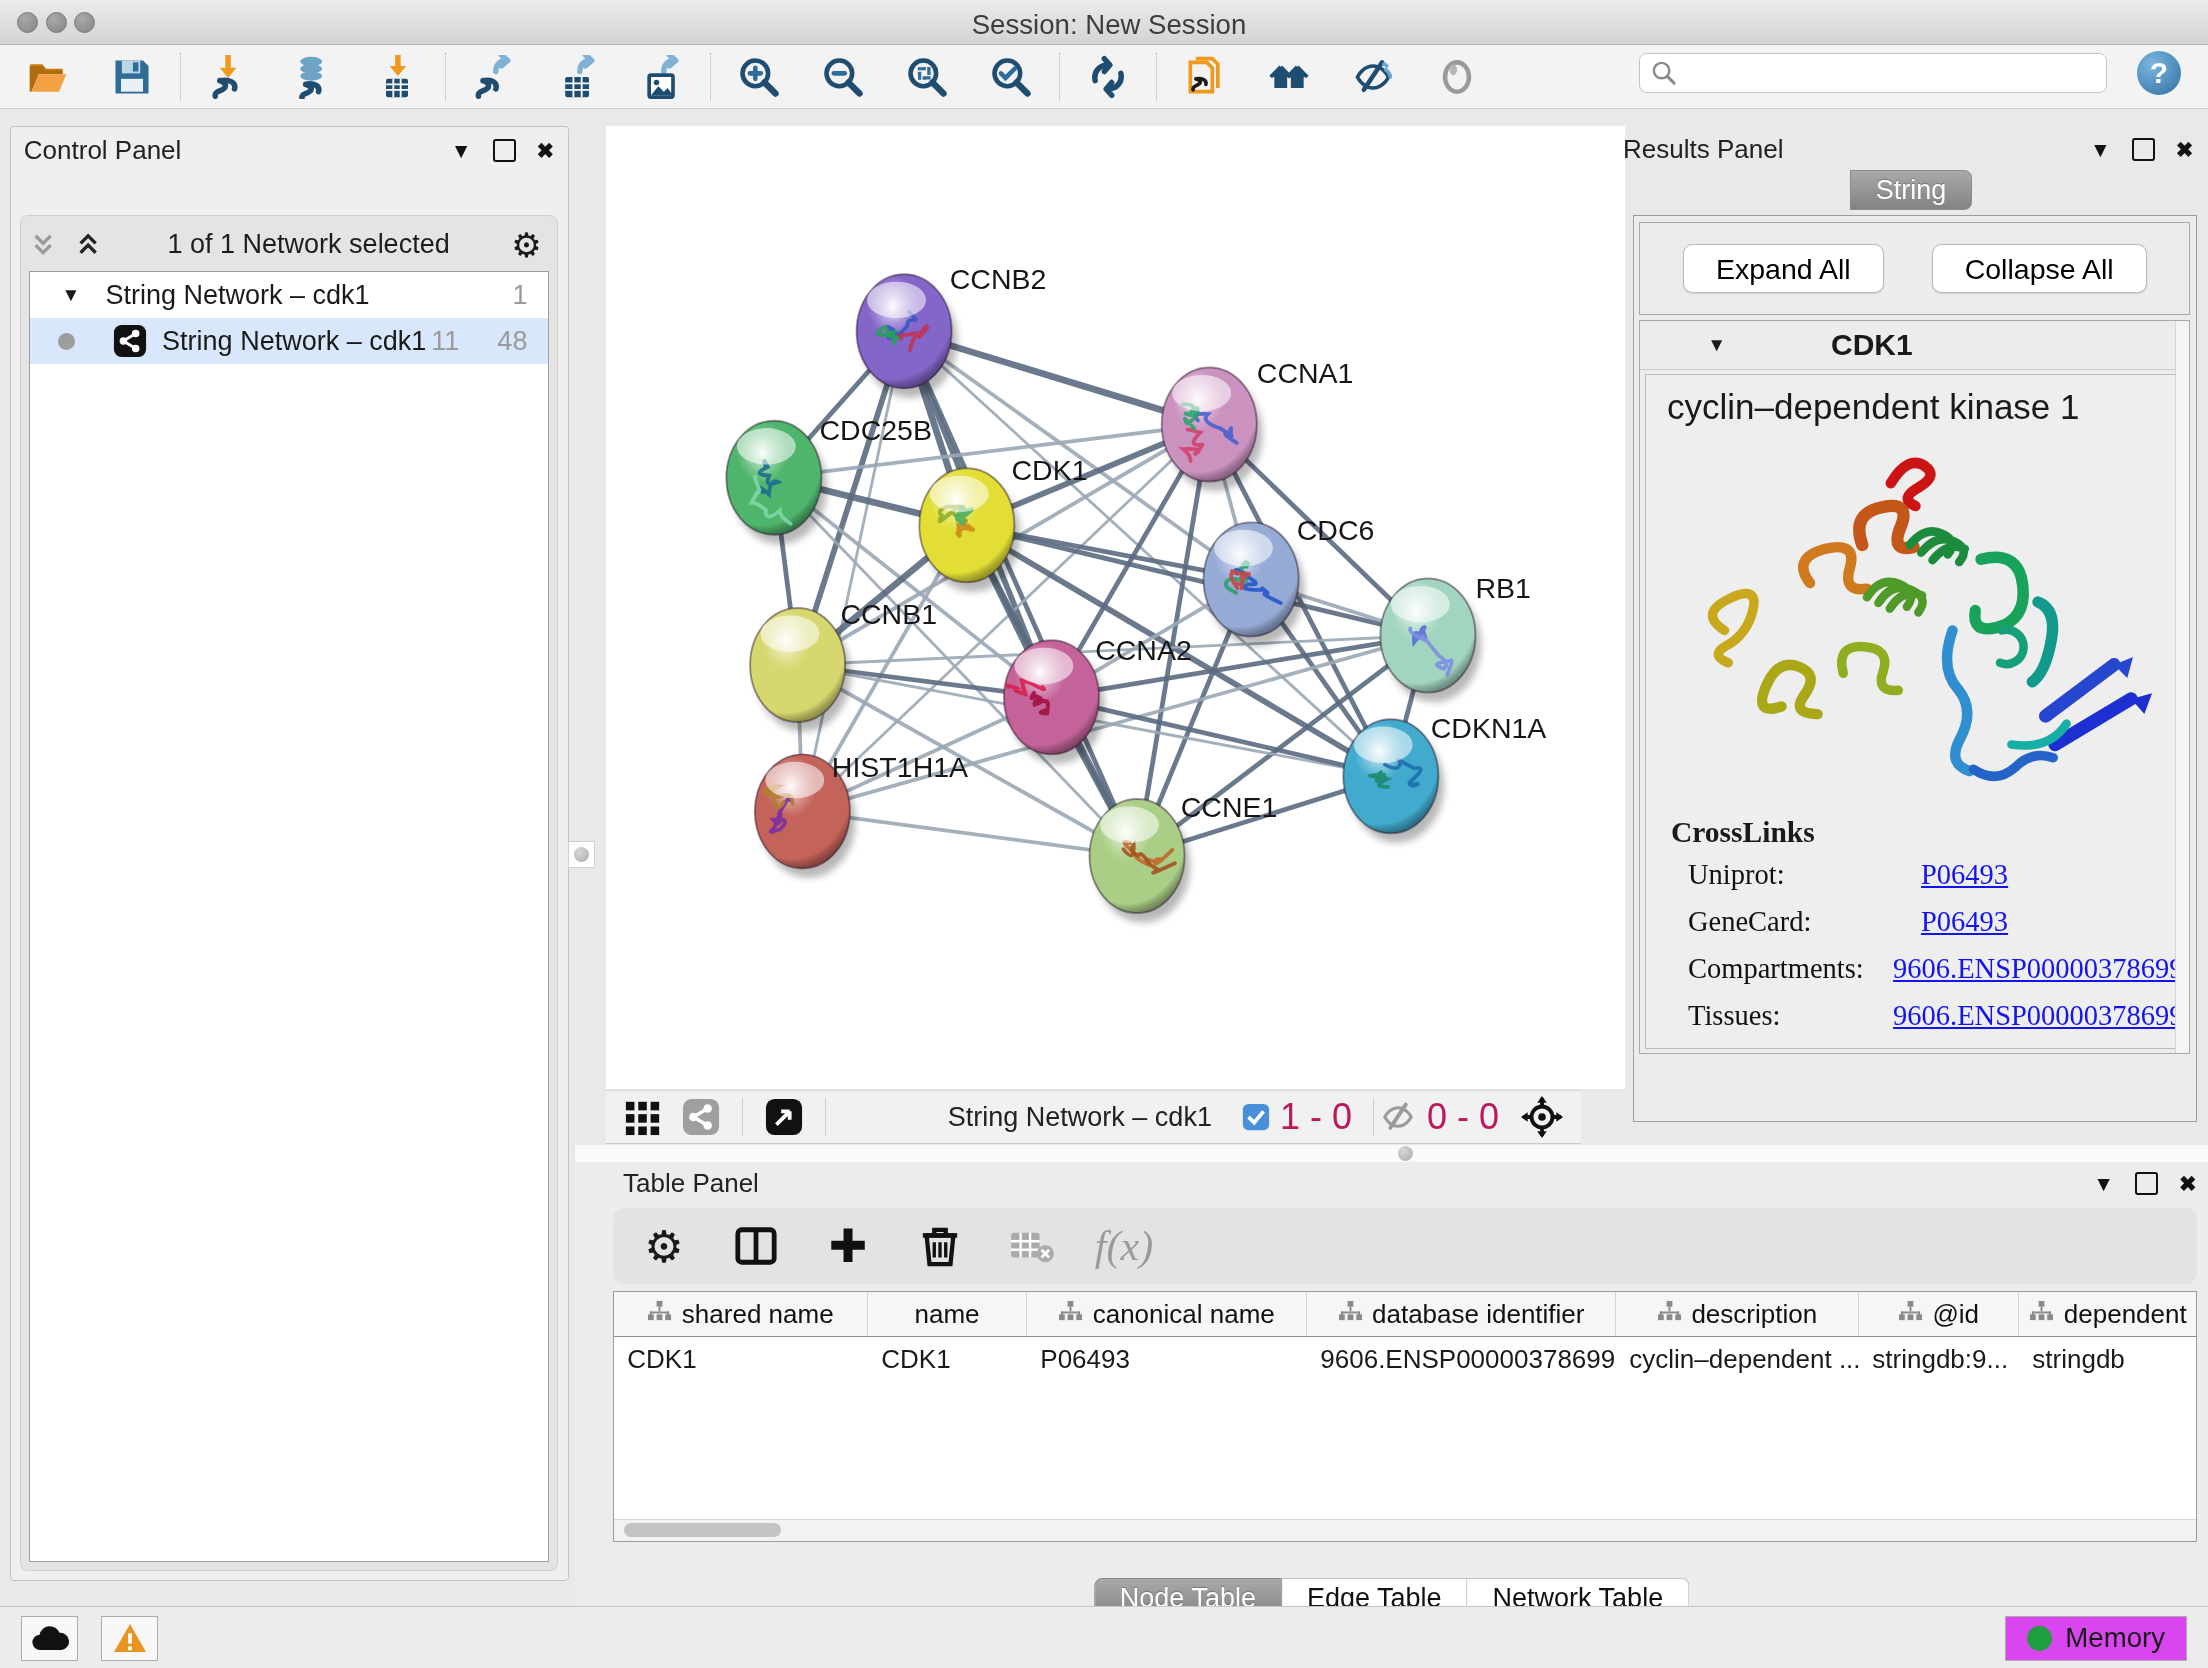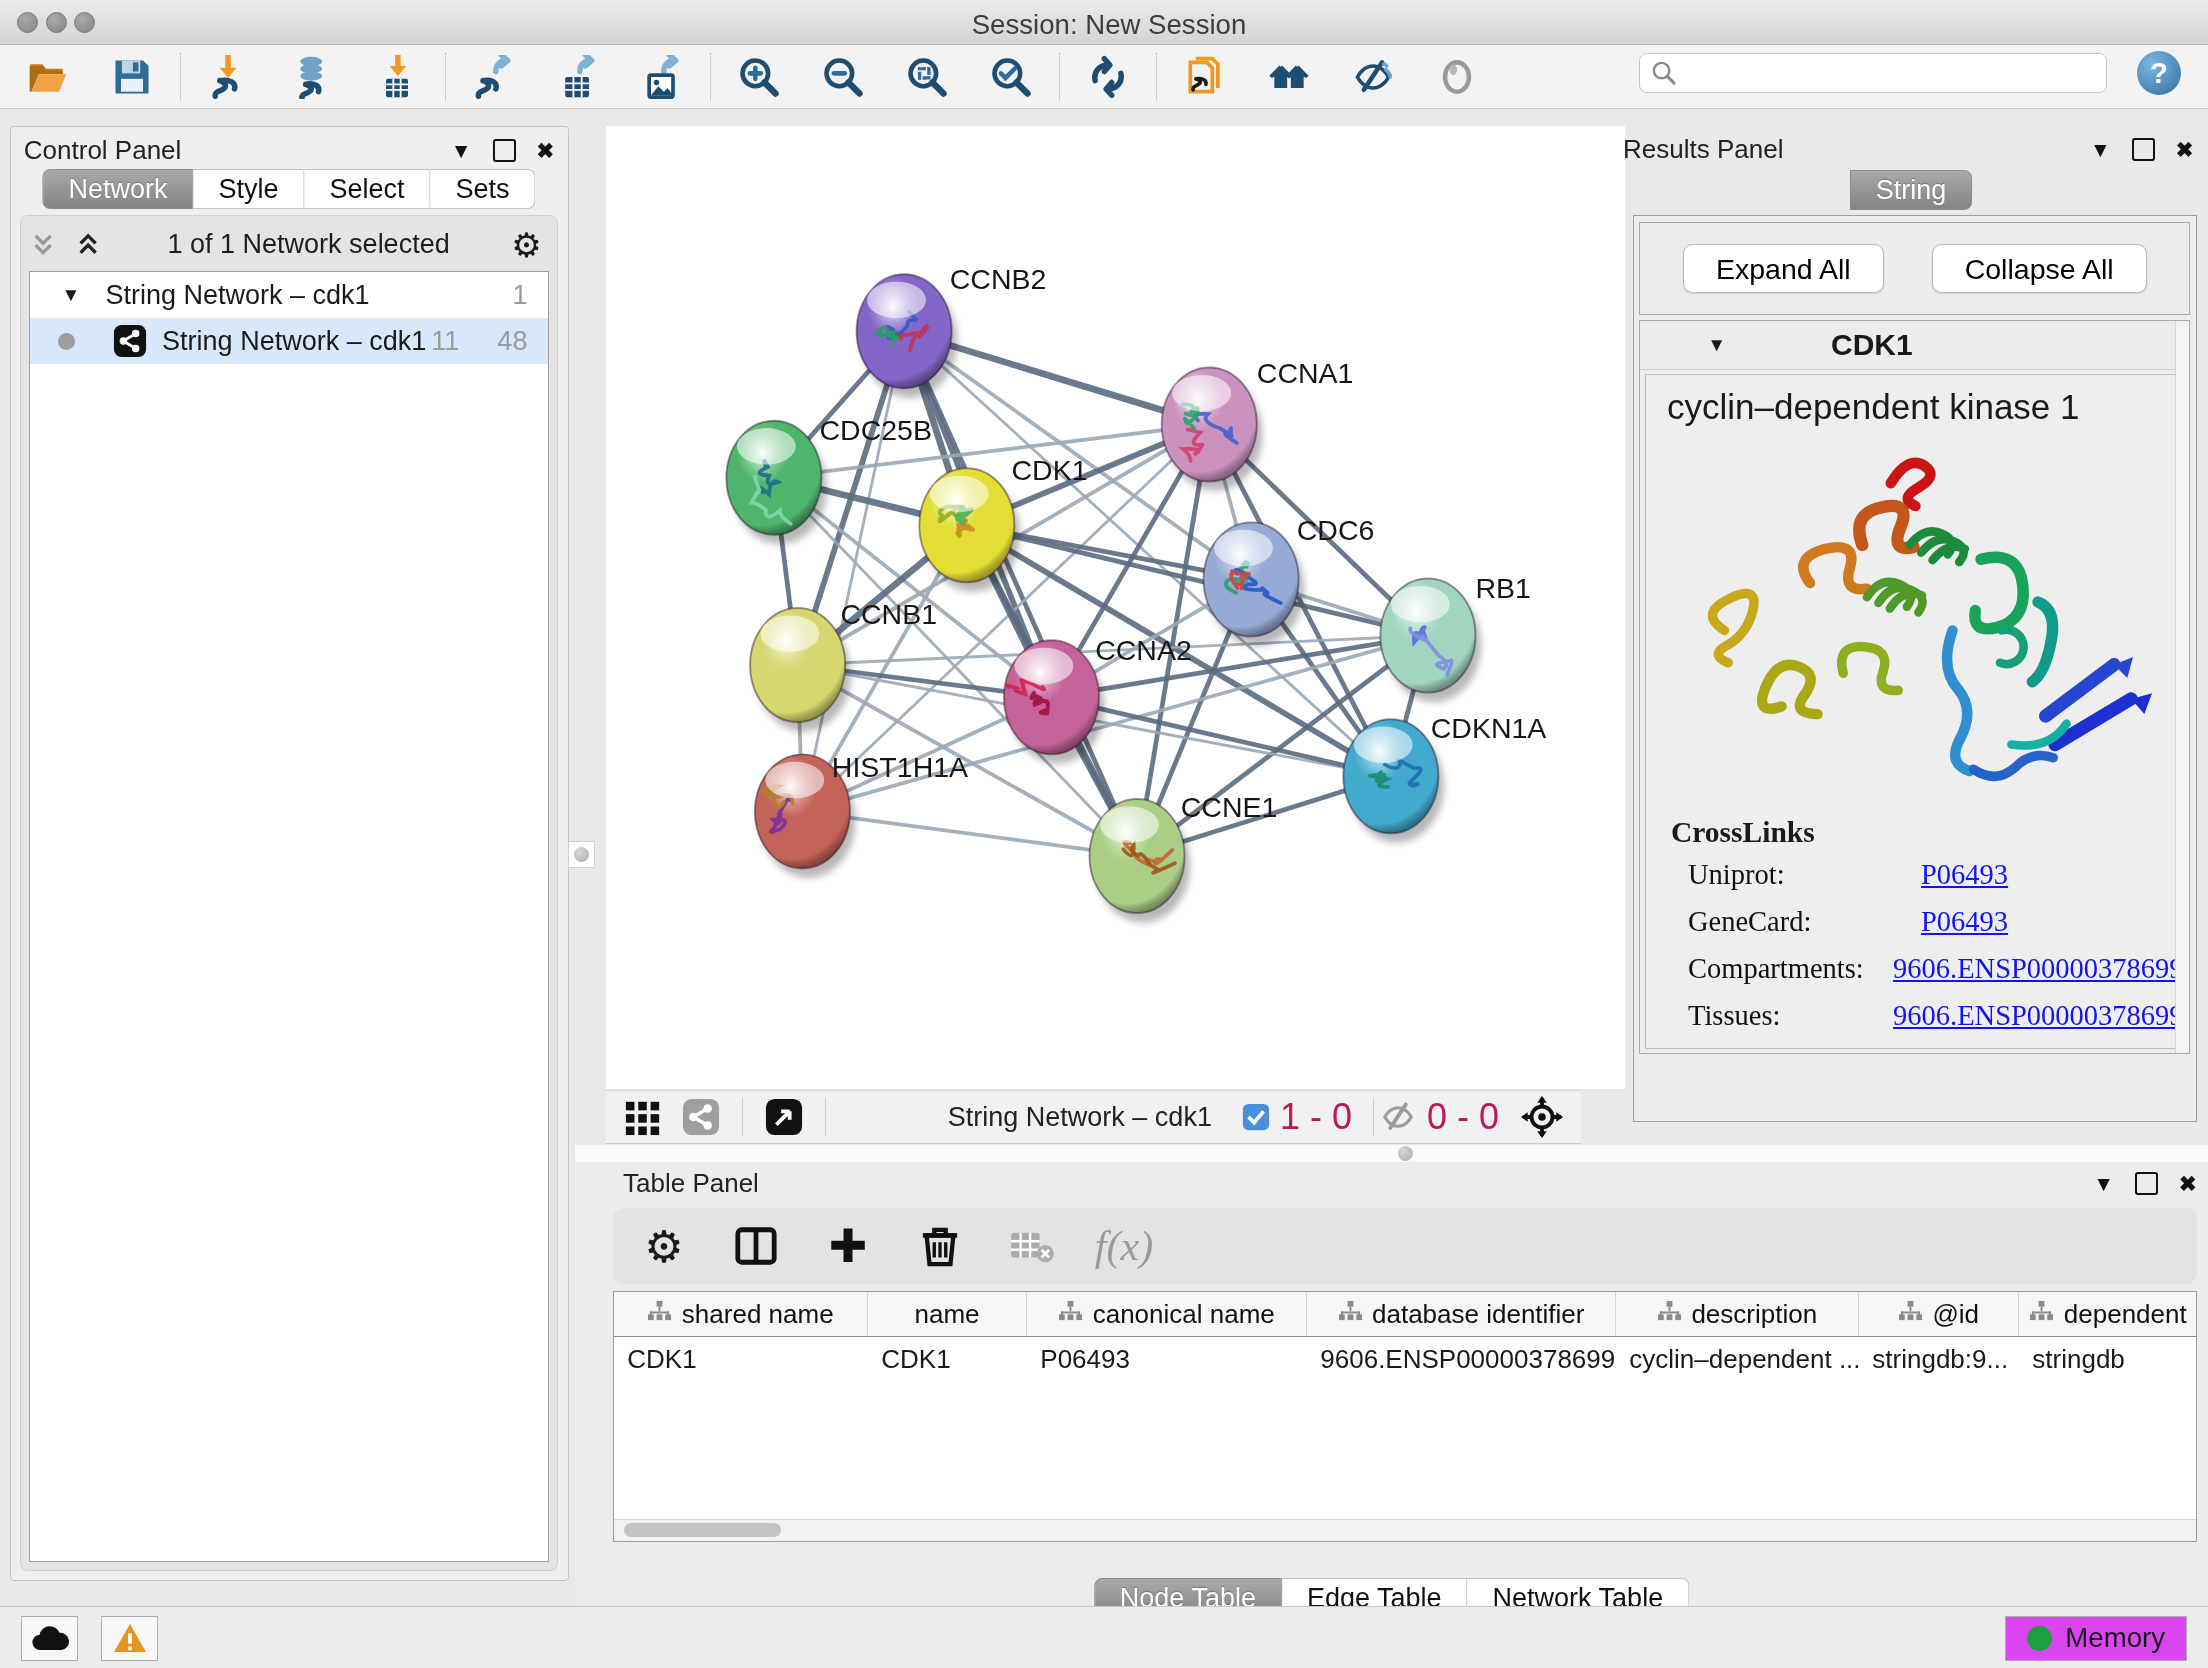--- a/index.html
+++ b/index.html
@@ -277,26 +277,20 @@
 
   <div id="control-panel">
     <div id="cp-header">
       <span class="panel-title">Control Panel</span>
       <span class="win-btns">
         <span class="wb">▼</span>
         <span class="wb square"></span>
         <span class="wb" style="font-weight:bold">✖</span>
       </span>
     </div>
-    <div id="cp-tabs" class="seg-tabs">
-        <span class="seg-tab sel">Network</span>
-        <span class="seg-tab">Style</span>
-        <span class="seg-tab">Select</span>
-        <span class="seg-tab">Sets</span>
-      </div>
     <div id="cp-body">
       <div id="cp-statusline">
         <svg width="32" height="28.5" viewBox="0 0 34 30">
             <path d="M7 6l8 8 8-8M7 16l8 8 8-8" stroke="#9a9a9a" stroke-width="3.5" fill="none"></path>
           </svg>
         <svg width="32" height="28.5" viewBox="0 0 34 30" style="margin-left:13.3px">
             <path d="M7 14l8-8 8 8M7 24l8-8 8 8" stroke="#222" stroke-width="3.5" fill="none"></path>
           </svg>
         <span class="grow">1 of 1 Network selected</span>
         <span style="font-size:34px;margin-right:7.6px">⚙</span>

